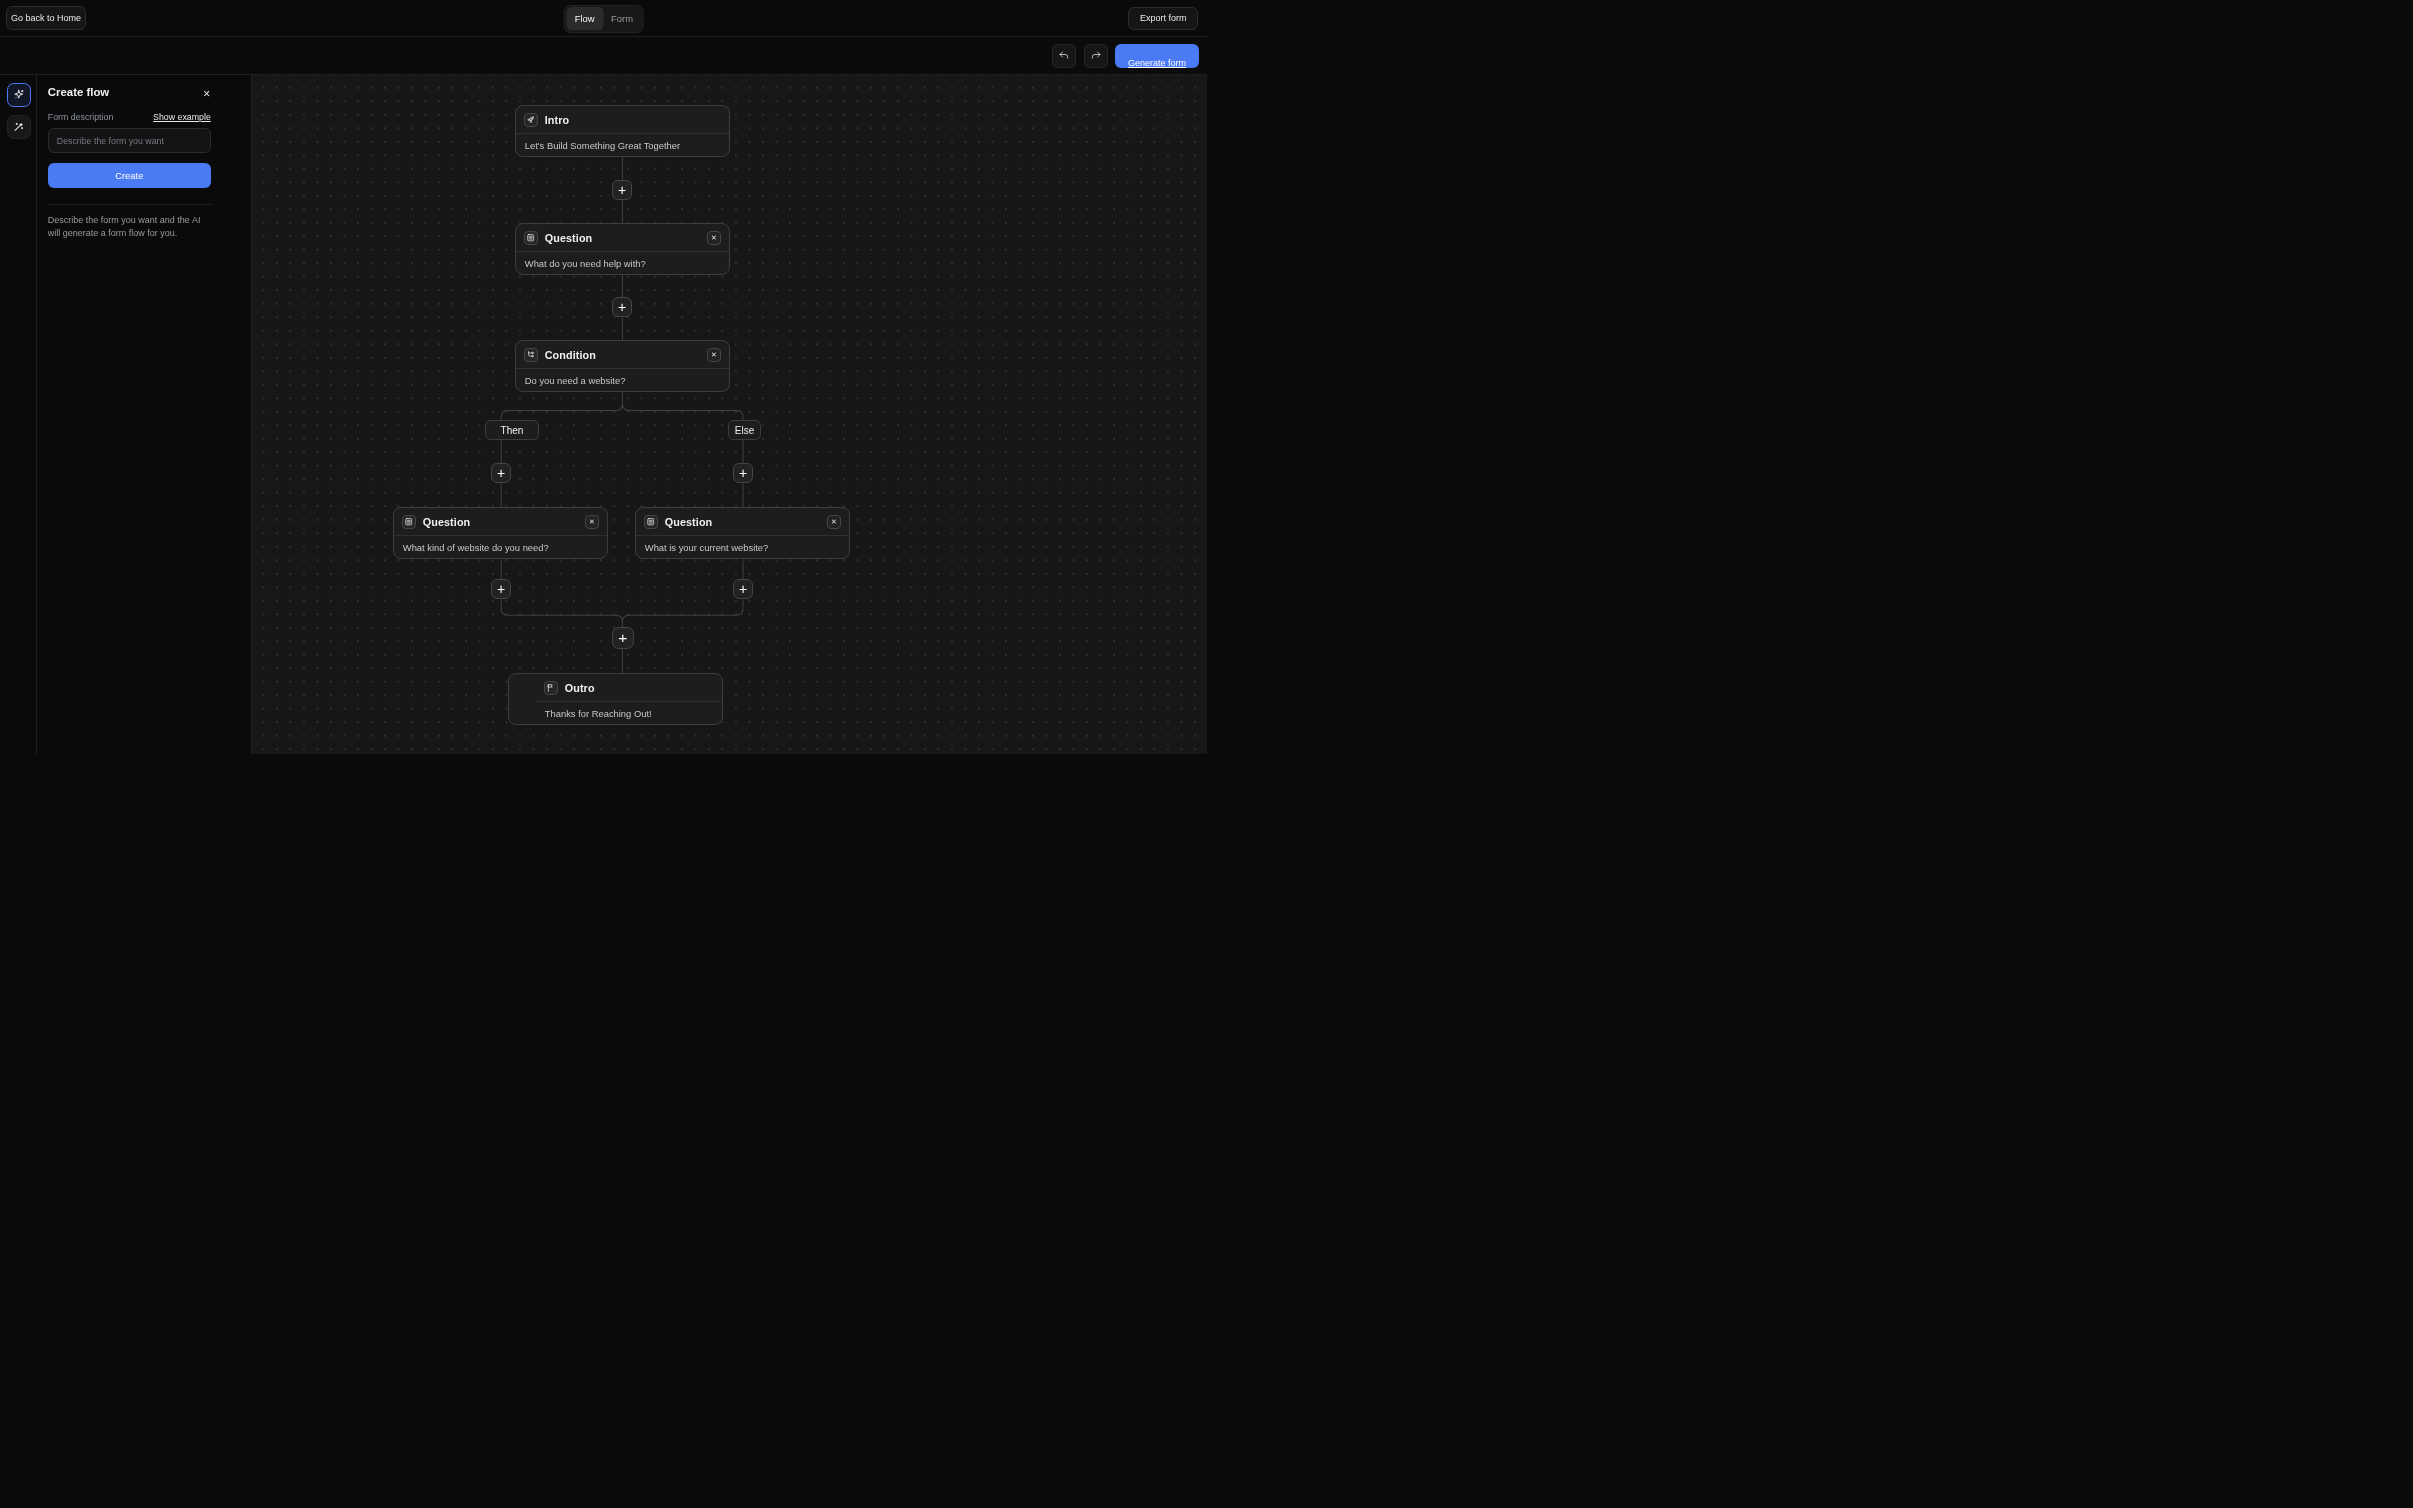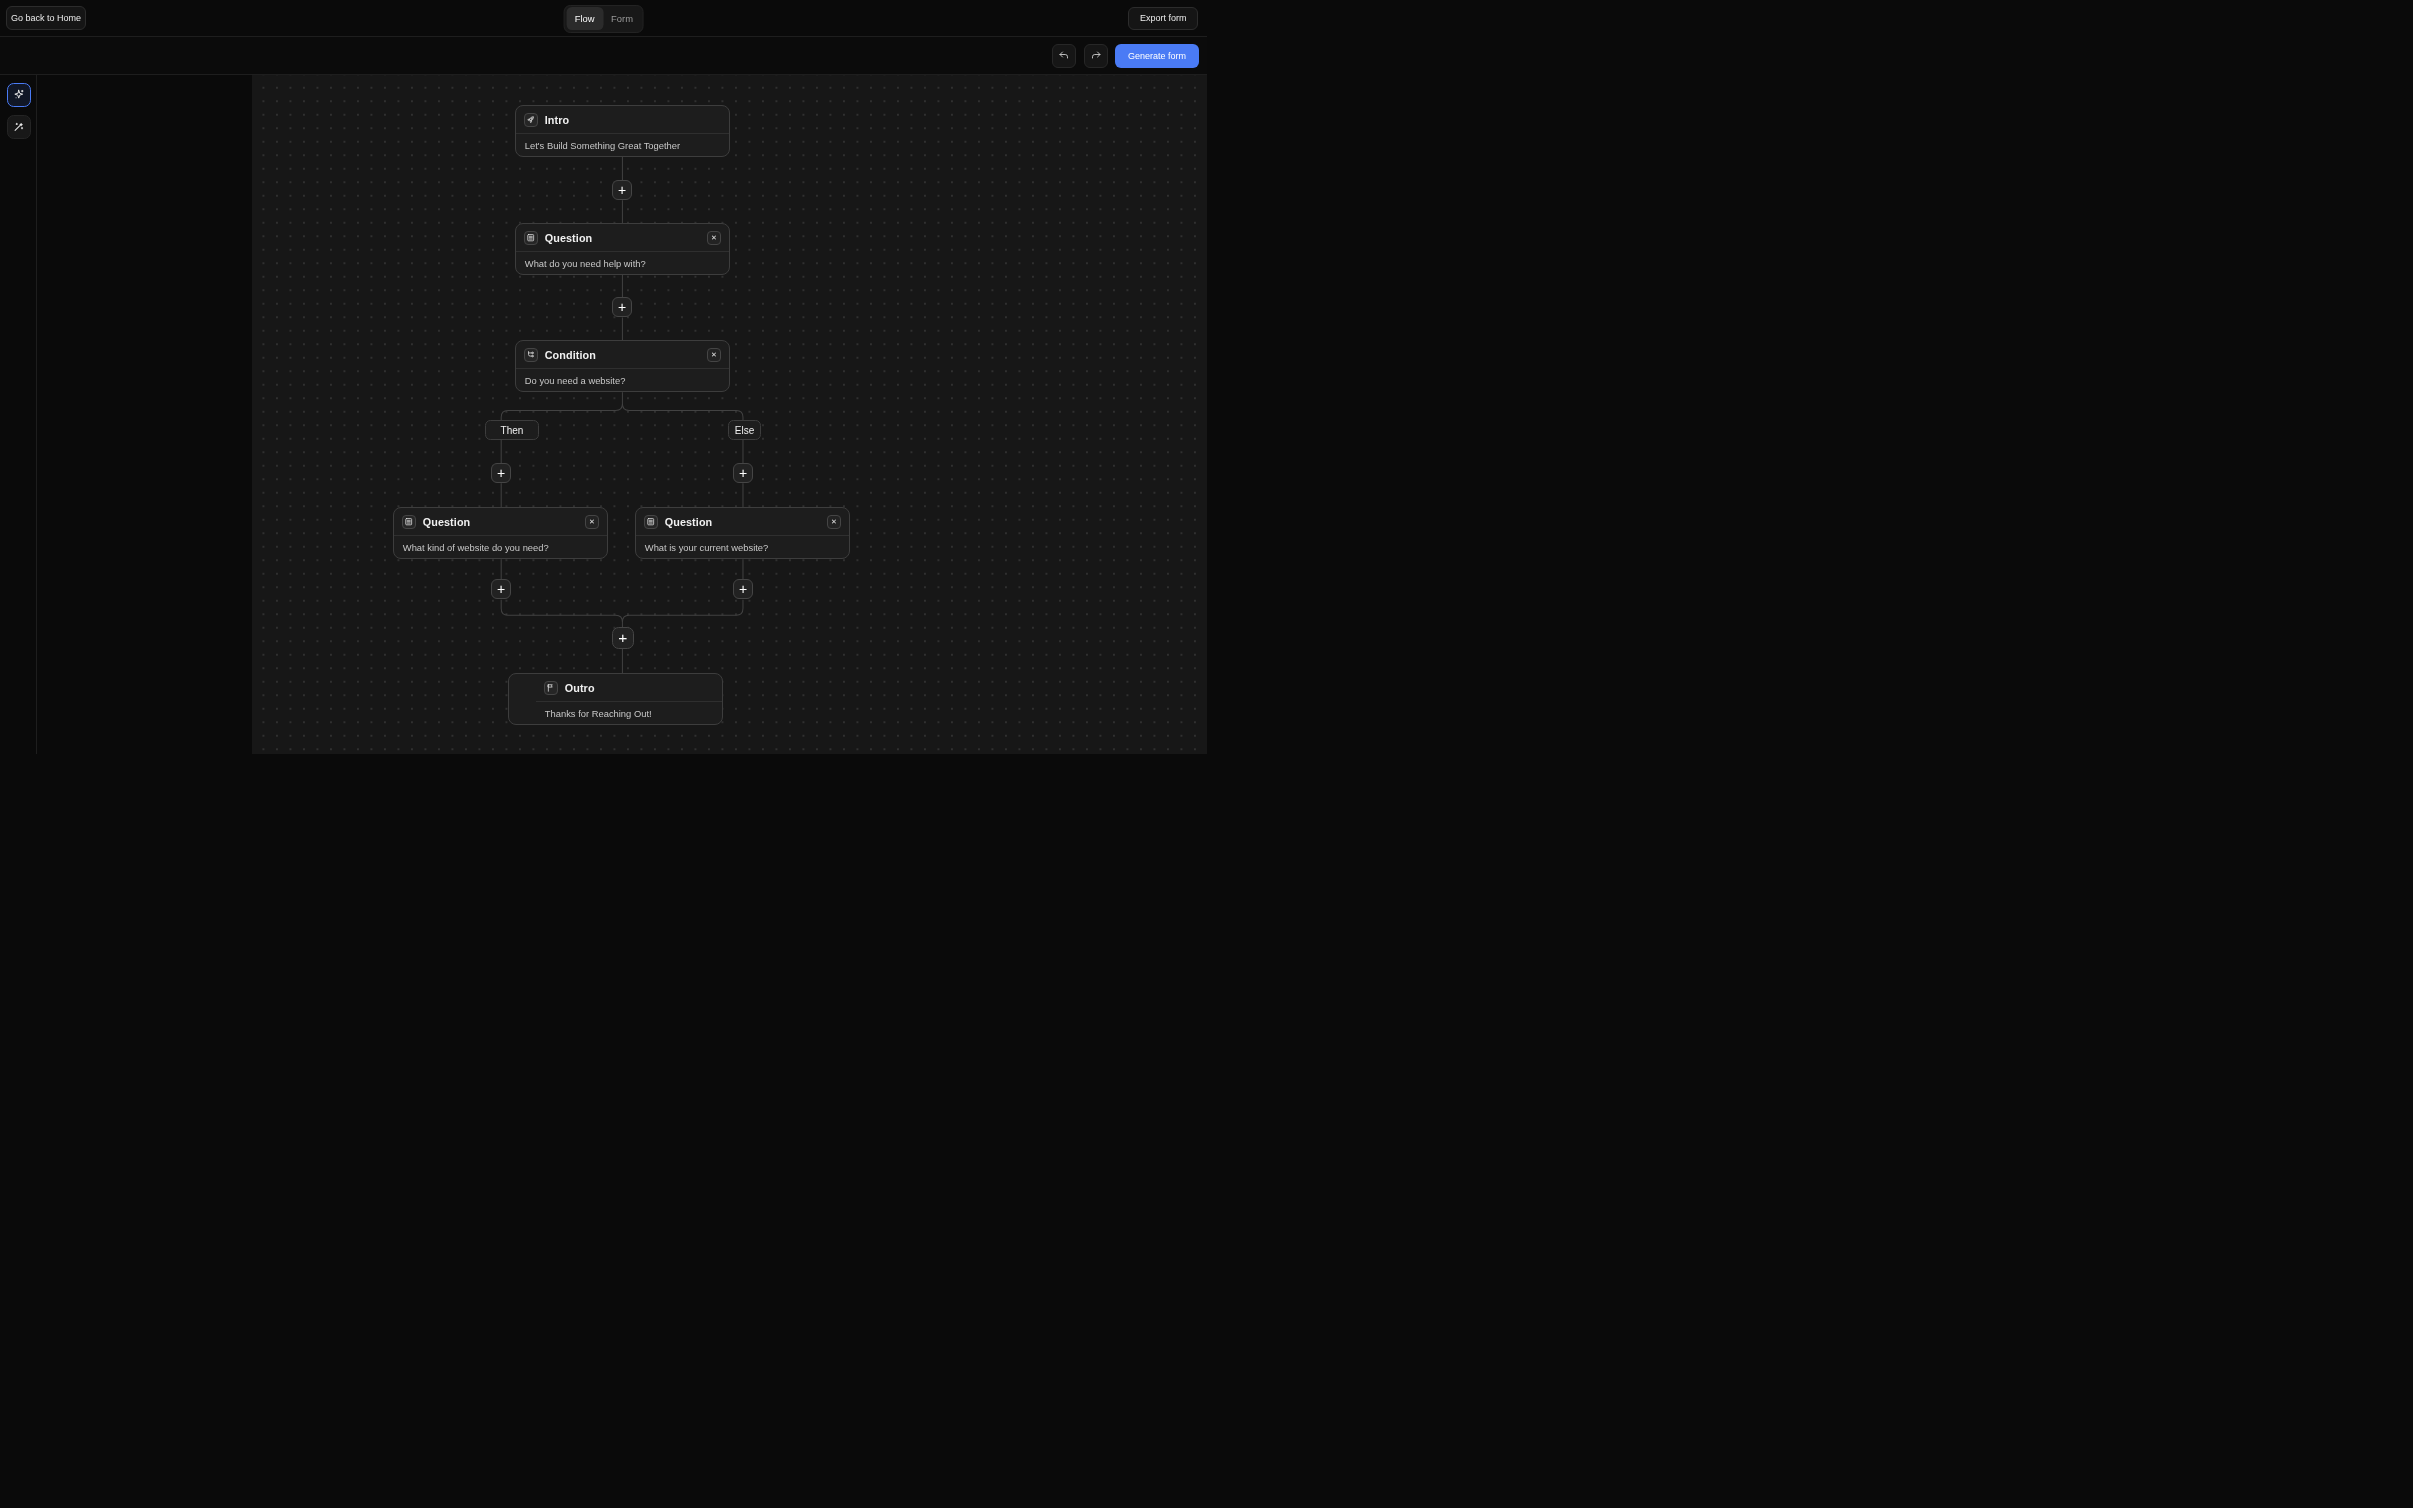--- a/index.html
+++ b/index.html
@@ -24,22 +24,22 @@
 
   
   .toolbar { position:absolute; left:0; top:37px; width:100%; height:38px;
              background:#0b0b0b; border-bottom:0.7px solid #1e1e1e; z-index:4; }
   .icon-btn { position:absolute; width:23.6px; height:23.6px; border-radius:6px;
               background:#161616; border:0.7px solid #272727; color:#cfcfcf;
               display:flex; align-items:center; justify-content:center; cursor:pointer; }
   .undo-btn { left:1052px; top:7.4px; }
   .redo-btn { left:1084px; top:7.4px; }
   .generate-btn { position:absolute; left:1115px; top:7.4px; width:84px; height:23.6px;
-                  border-radius:6px; display:flex; align-items:center; justify-content:center;
-                  font-size:9px; color:#fff; cursor:pointer; }
+                  border-radius:6px; display:flex; align-items:flex-end; justify-content:center;
+                  font-size:9px; color:#fff; cursor:pointer;text-decoration:underline; }
 
   
   .iconstrip { position:absolute; left:0; top:75px; width:37px; height:679px;
                background:#0a0a0a; border-right:0.7px solid #1e1e1e; z-index:3; }
   .strip-btn { position:absolute; left:6.7px; width:24px; height:24px; border-radius:6.7px;
                display:flex; align-items:center; justify-content:center; cursor:pointer;
                background:#181818; border:0.7px solid #242424; color:#e8e8e8; }
   .strip-btn.active { background:#111726; border:0.7px solid #4a7bf5; }
 
   
@@ -154,20 +154,34 @@
         <svg width="13.5" height="13.5" viewBox="0 0 24 24" fill="none" stroke="currentColor" stroke-width="1.8" stroke-linecap="round" stroke-linejoin="round">
           <path d="M5.5 18.5 14.5 9.5"></path>
           <path d="M16.2 6.2l.55 1.5 1.5.55-1.5.55-.55 1.5-.55-1.5-1.5-.55 1.5-.55Z"></path>
           <path d="M8.5 5.8v2.2M7.4 6.9h2.2"></path>
           <path d="M17.8 13.2v2.2M16.7 14.3h2.2"></path>
         </svg>
       </span>
     </div>
   </div>
 
+  <div class="panel">
+    <div class="panel-title">Create flow</div>
+    <div class="panel-close">
+      <span>✕</span>
+    </div>
+    <div class="panel-label">Form description</div>
+    <div class="show-example">Show example</div>
+    <input class="panel-input" type="text" placeholder="Describe the form you want" style="">
+    <div class="create-btn" style="background:#4a7bf5;">
+      <span>Create</span>
+    </div>
+    <div class="panel-divider"></div>
+    <div class="panel-help">Describe the form you want and the AI will generate a form flow for you.</div>
+  </div>
 
   <div class="canvas">
 
     <svg class="edges" viewBox="0 0 1418 1008" fill="none" stroke="#424242" stroke-width="1.5">
       <path d="M550 121 V156"></path>
       <path d="M550 186 V220"></path>
       <path d="M550 297 V330"></path>
       <path d="M550 360 V394"></path>
       <path d="M550 471 V488 Q550 498 540 498 H380 Q370 498 370 508 V512"></path>
       <path d="M550 488 Q550 498 560 498 H719 Q729 498 729 508 V512"></path>

